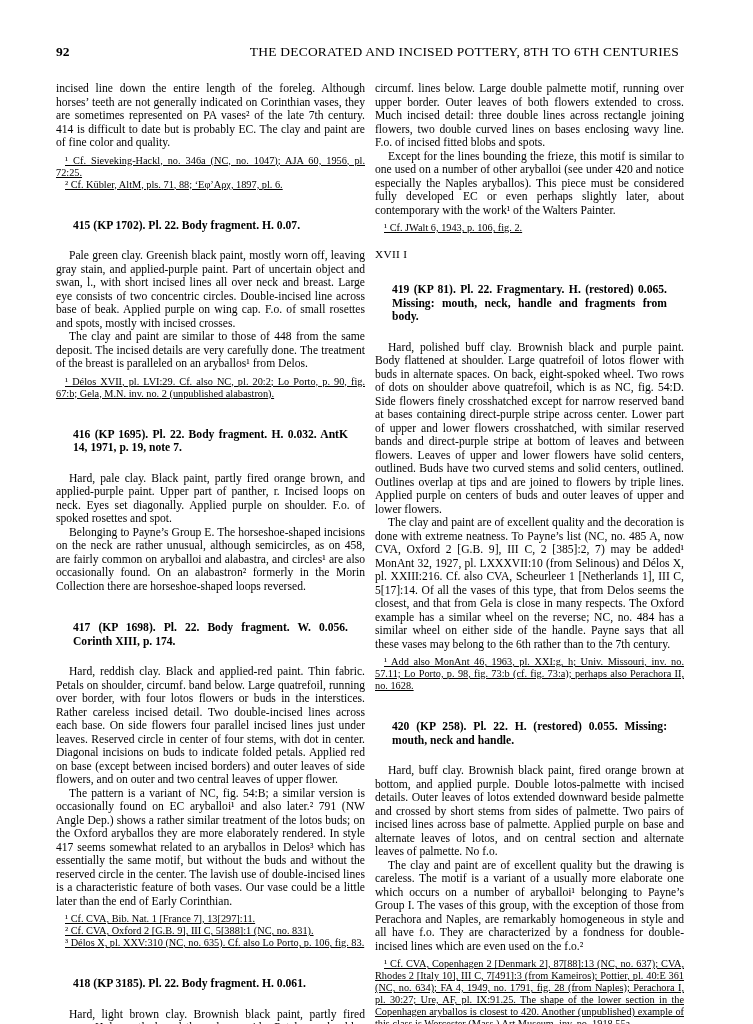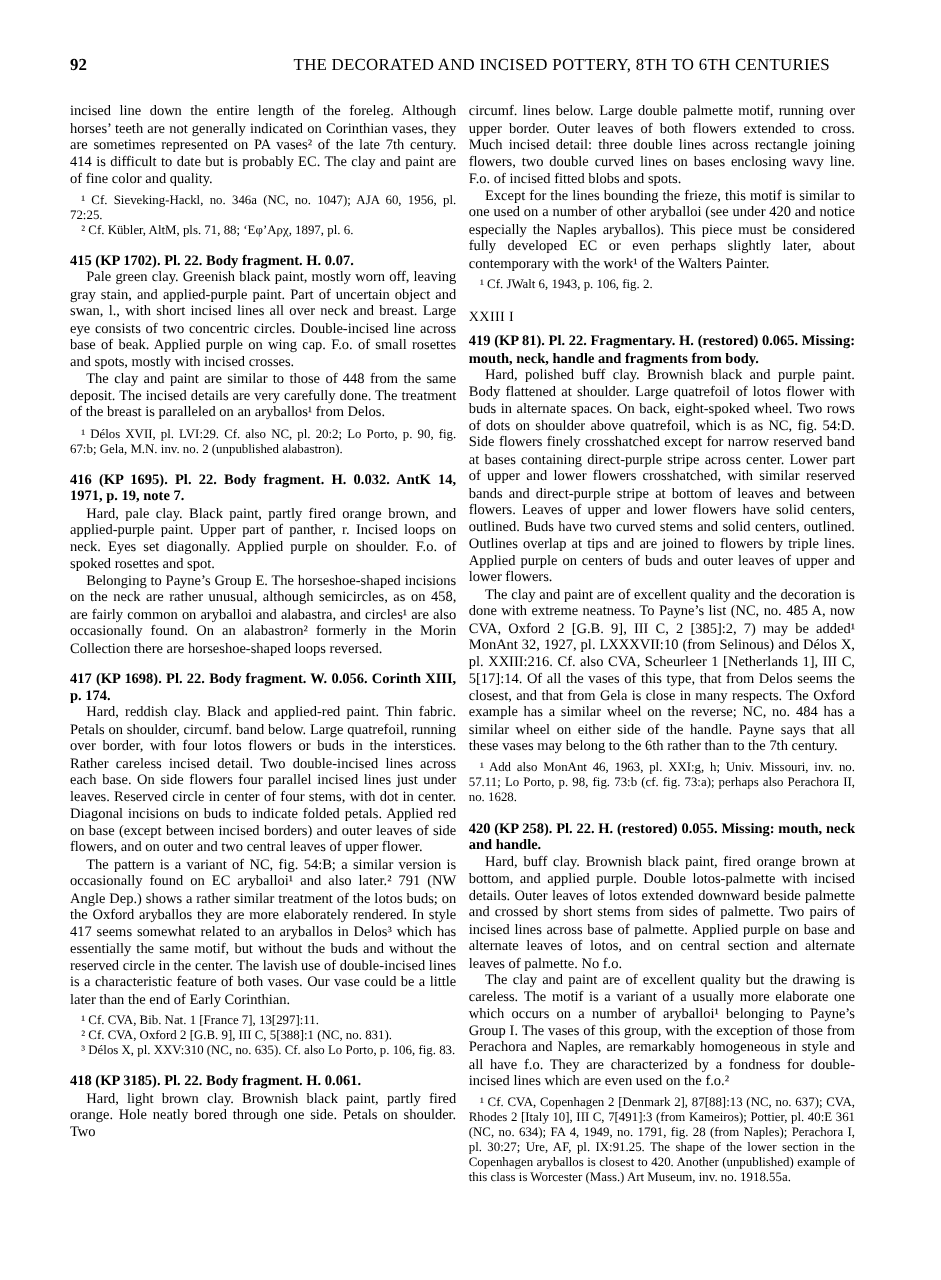--- a/index.html
+++ b/index.html
@@ -13,21 +13,21 @@
     font-family: "Liberation Serif", serif;
     color: #000000;
     position: relative;
     overflow: hidden;
   }
   .page {
     width: 753px;
     height: 756px;
     position: relative;
     box-sizing: border-box;
-    padding: 44px 59px 24px 56px;
+    padding: 44px 44px 24px 56px;
   }
   .header {
     display: flex;
     align-items: baseline;
     margin-bottom: 22px;
   }
   .page-number {
     font-size: 13.5px;
     font-weight: bold;
     width: 36px;
@@ -56,36 +56,37 @@
     text-indent: 13px;
     hyphens: auto;
   }
   p.body.noindent {
     text-indent: 0;
   }
   p.entry {
     font-size: 11.6px;
     line-height: 13.5px;
     text-align: justify;
-    margin: 0;
+    margin: 17px;
     text-indent: 0;
   }
   .gap-s { height: 6px; }
   .gap-m { height: 11px; }
   .gap-l { height: 14px; }
   .bold { font-weight: bold; }
   .notes {
     margin-top: 5px;
   }
   p.note {
     font-size: 10.3px;
     line-height: 12px;
     text-align: justify;
     margin: 0;
     text-indent: 9px;
+    text-decoration: underline;
   }
   .section-label {
     font-size: 11.3px;
     margin: 0;
     letter-spacing: 0.3px;
   }
 </style>
 </head>
 <body>
 
@@ -152,21 +153,21 @@
 
       <p class="body noindent">circumf. lines below. Large double palmette motif, running over upper border. Outer leaves of both flowers extended to cross. Much incised detail: three double lines across rectangle joining flowers, two double curved lines on bases enclosing wavy line. F.o. of incised fitted blobs and spots.</p>
       <p class="body">Except for the lines bounding the frieze, this motif is similar to one used on a number of other aryballoi (see under 420 and notice especially the Naples aryballos). This piece must be considered fully developed EC or even perhaps slightly later, about contemporary with the work¹ of the Walters Painter.</p>
 
       <div class="notes">
         <p class="note">¹ Cf. JWalt 6, 1943, p. 106, fig. 2.</p>
       </div>
 
       <div class="gap-l"></div>
 
-      <p class="section-label">XXIII I</p>
+      <p class="section-label">XVII I</p>
 
       <div class="gap-s"></div>
 
       <div>
         <p class="entry bold">419 (KP 81). Pl. 22. Fragmentary. H. (restored) 0.065. Missing: mouth, neck, handle and fragments from body.</p>
         <p class="body">Hard, polished buff clay. Brownish black and purple paint. Body flattened at shoulder. Large quatrefoil of lotos flower with buds in alternate spaces. On back, eight-spoked wheel. Two rows of dots on shoulder above quatrefoil, which is as NC, fig. 54:D. Side flowers finely crosshatched except for narrow reserved band at bases containing direct-purple stripe across center. Lower part of upper and lower flowers crosshatched, with similar reserved bands and direct-purple stripe at bottom of leaves and between flowers. Leaves of upper and lower flowers have solid centers, outlined. Buds have two curved stems and solid centers, outlined. Outlines overlap at tips and are joined to flowers by triple lines. Applied purple on centers of buds and outer leaves of upper and lower flowers.</p>
         <p class="body">The clay and paint are of excellent quality and the decoration is done with extreme neatness. To Payne’s list (NC, no. 485 A, now CVA, Oxford 2 [G.B. 9], III C, 2 [385]:2, 7) may be added¹ MonAnt 32, 1927, pl. LXXXVII:10 (from Selinous) and Délos X, pl. XXIII:216. Cf. also CVA, Scheurleer 1 [Netherlands 1], III C, 5[17]:14. Of all the vases of this type, that from Delos seems the closest, and that from Gela is close in many respects. The Oxford example has a similar wheel on the reverse; NC, no. 484 has a similar wheel on either side of the handle. Payne says that all these vases may belong to the 6th rather than to the 7th century.</p>
         <div class="notes">
           <p class="note">¹ Add also MonAnt 46, 1963, pl. XXI:g, h; Univ. Missouri, inv. no. 57.11; Lo Porto, p. 98, fig. 73:b (cf. fig. 73:a); perhaps also Perachora II, no. 1628.</p>
         </div>

